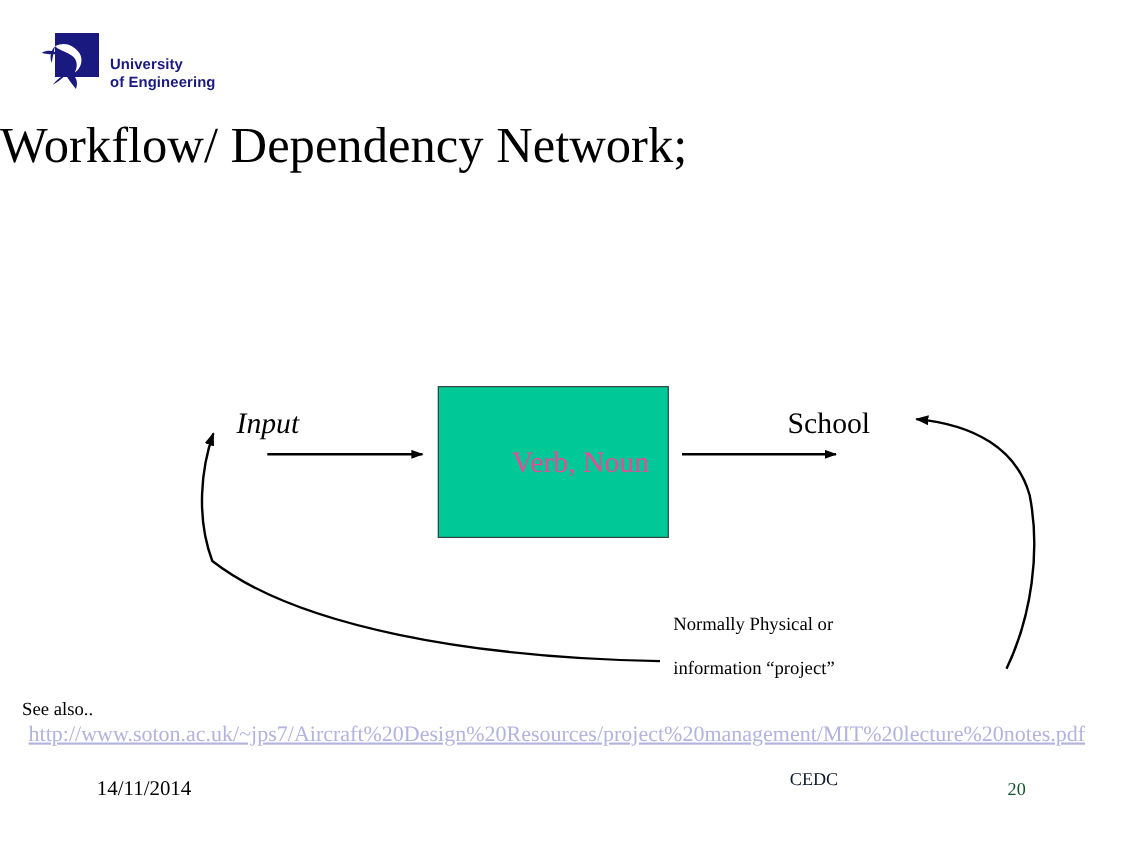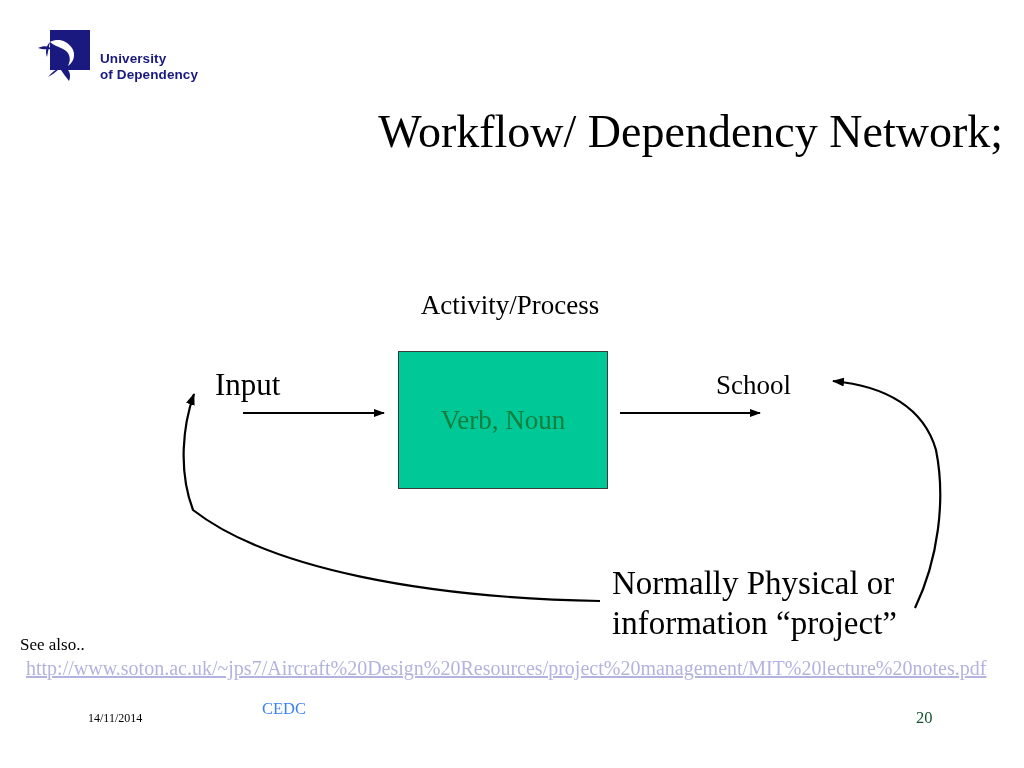--- a/index.html
+++ b/index.html
@@ -47,21 +47,21 @@
     letter-spacing: 0.1px;
     margin-top: 20px;
   }
 
   
   #slide-title {
     position: absolute;
     left: 0;
     top: 104px;
     width: 1003px;
-    text-align: right;
+    text-align: left;
     font-size: 46px;
     line-height: 56px;
     font-family: "Liberation Serif", "DejaVu Serif", serif;
     color: #000000;
     white-space: nowrap;
   }
 
   
   #diagram {
     position: absolute;
@@ -85,57 +85,58 @@
     left: 395px;
     top: 289px;
     width: 230px;
     text-align: center;
     font-size: 27px;
     line-height: 32px;
   }
   #label-input {
     left: 215px;
     top: 369px;
-    font-size: 31px;
-    line-height: 32px;
+    font-size: 27px;
+    line-height: 32px;
+    font-style: italic;
   }
   #label-output {
     left: 716px;
     top: 369px;
     font-size: 27px;
     line-height: 32px;
   }
   #process-box {
     position: absolute;
     left: 398px;
     top: 351px;
     width: 210px;
     height: 138px;
     background: #00c896;
     border: 1px solid #3a3a3a;
     box-sizing: border-box;
   }
   #label-process {
     position: absolute;
-    left: 398px;
+    left: 380px;
     top: 404px;
     width: 210px;
-    text-align: center;
-    font-size: 27px;
-    line-height: 32px;
-    font-family: "Liberation Serif", "DejaVu Serif", serif;
-    color: #15803d;
+    text-align: right;
+    font-size: 27px;
+    line-height: 32px;
+    font-family: "Liberation Serif", "DejaVu Serif", serif;
+    color: #ec4899;
     white-space: nowrap;
   }
   #label-object {
     position: absolute;
     left: 612px;
-    top: 563px;
+    top: 548px;
     width: 320px;
-    font-size: 33px;
+    font-size: 17px;
     line-height: 40px;
     font-family: "Liberation Serif", "DejaVu Serif", serif;
     color: #000000;
   }
 
   
   #see-also {
     position: absolute;
     left: 20px;
     top: 634px;
@@ -155,35 +156,35 @@
     color: #b3b3e0;
     text-decoration: underline;
     white-space: nowrap;
   }
 
   
   #footer-date {
     position: absolute;
     left: 88px;
     top: 708px;
-    font-size: 12px;
+    font-size: 19px;
     line-height: 20px;
     font-family: "Liberation Serif", "DejaVu Serif", serif;
     color: #000000;
   }
   #footer-center {
     position: absolute;
     left: 262px;
     top: 698px;
     width: 500px;
-    text-align: left;
+    text-align: right;
     font-size: 16.5px;
     line-height: 21px;
     font-family: "Liberation Serif", "DejaVu Serif", serif;
-    color: #3b82f6;
+    color: #0f172a;
   }
   #footer-page {
     position: absolute;
     left: 916px;
     top: 708px;
     font-size: 16.5px;
     line-height: 20px;
     font-family: "Liberation Serif", "DejaVu Serif", serif;
     color: #14532d;
   }
@@ -199,21 +200,21 @@
         <rect x="14" y="2" width="40" height="40" fill="#191980"></rect>
         <path d="M14 14 C 22 10, 30 12, 36 20 C 40 26, 38 34, 32 38 C 36 30, 33 24, 27 21 C 22 18.5, 17 17, 14 14 Z" fill="#ffffff"></path>
         <path d="M2 20 C 8 17, 13 18, 16 21 C 12 21, 7 22, 2 20 Z" fill="#191980"></path>
         <path d="M30 40 C 34 43, 35 48, 33 53 C 30 49, 27 45, 25 42 Z" fill="#191980"></path>
         <path d="M24 40 C 20 44, 16 47, 12 49 C 16 44, 20 41, 24 40 Z" fill="#191980"></path>
         <path d="M14 14 C 10 18, 9 24, 11 29 C 12 24, 13 18, 14 14 Z" fill="#191980"></path>
       </svg>
     </span>
     <div id="logo-words">
       <div>University</div>
-      <div>of Dependency</div>
+      <div>of Engineering</div>
     </div>
   </div>
 
   <div id="slide-title">Workflow/ Dependency Network;</div>
 
   <div id="diagram">
     <svg width="1024" height="768" viewBox="0 0 1024 768" xmlns="http://www.w3.org/2000/svg">
       <defs>
         <marker id="arrowRight" markerWidth="11" markerHeight="8" refX="10" refY="4" orient="auto" markerUnits="userSpaceOnUse">
           <path d="M0,0 L11,4 L0,8 z" fill="#000000"></path>
@@ -226,21 +227,20 @@
       <line x1="243" y1="413" x2="384" y2="413" stroke="#000000" stroke-width="2.2" marker-end="url(#arrowRight)"></line>
 
       <line x1="620" y1="413" x2="760" y2="413" stroke="#000000" stroke-width="2.2" marker-end="url(#arrowRight)"></line>
 
       <path d="M 600 601 C 430 598, 270 570, 193 510 C 178 470, 183 425, 194 394" fill="none" stroke="#000000" stroke-width="2.2" marker-end="url(#arrowCurve)"></path>
 
       <path d="M 915 608 C 938 560, 946 500, 936 450 C 924 408, 886 386, 833 381" fill="none" stroke="#000000" stroke-width="2.2" marker-end="url(#arrowCurve)"></path>
     </svg>
   </div>
 
-  <div class="dlabel" id="label-activity">Activity/Process</div>
 
   <div class="dlabel" id="label-input">Input</div>
 
   <div class="dlabel" id="label-output">School</div>
 
   <div id="process-box"></div>
   <div id="label-process">Verb, Noun</div>
 
   <div id="label-object">
     <div>Normally Physical or</div>

